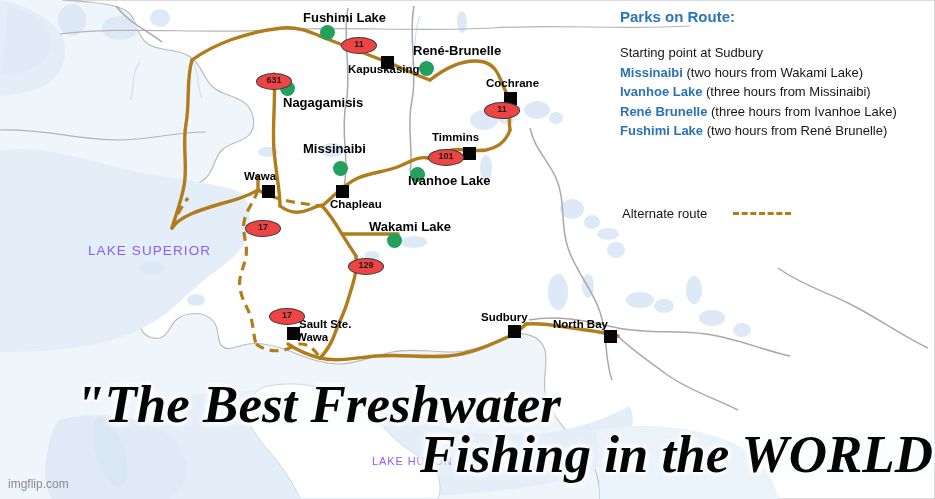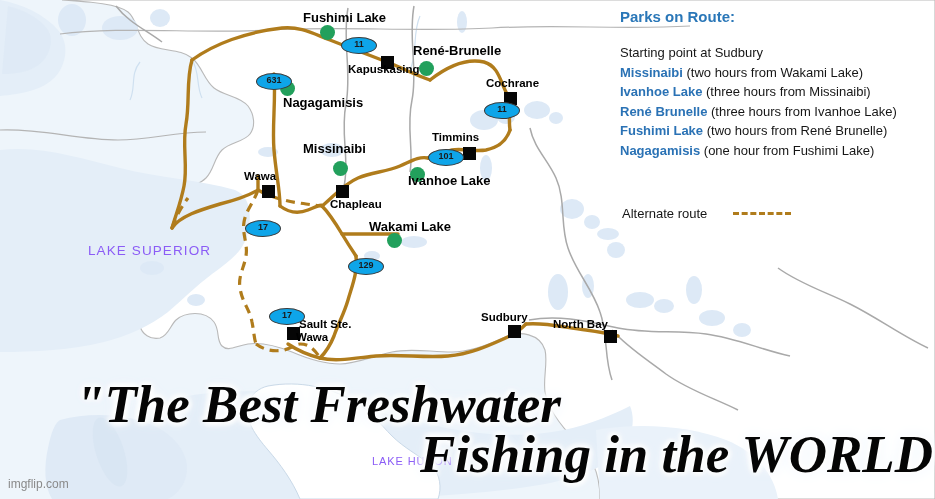--- a/index.html
+++ b/index.html
@@ -13,21 +13,21 @@
        font-family:"Liberation Sans",sans-serif;line-height:1.05;}
   .lbl.city{font-size:11.5px;}
   .lbl.park{font-size:13px;}
   .waterlbl{position:absolute;white-space:nowrap;color:#8b5cf6;
             font-family:Liberation Sans, sans-serif;font-size:13.5px;
             letter-spacing:1.1px;font-weight:400;}
   .waterlbl.small{font-size:11px;letter-spacing:.9px;margin-top:8px;}
 
   
   .shield{position:absolute;width:34px;height:15px;border-radius:50%;
-          background:#0ea5e9;border:1.3px solid #3b3b3b;
+          background:#ef4444;border:1.3px solid #3b3b3b;
           color:#1b1b1b;font-size:9px;font-weight:bold;text-align:center;
           line-height:13px;font-family:"Liberation Sans",sans-serif;}
 
   
   .citydot{position:absolute;width:13px;height:13px;background:#060606;}
   .parkdot{position:absolute;width:15px;height:15px;border-radius:50%;background:#22a05c;}
 
   
   #legend{position:absolute;left:620px;top:8px;width:312px;}
   #legend .title{color:#2a77b8;font-weight:bold;font-size:15px;
@@ -268,23 +268,20 @@
     </div>
     <div class="row">
       <span class="pk">Ivanhoe Lake</span><span> (three hours from Missinaibi)</span>
     </div>
     <div class="row">
       <span class="pk">René Brunelle</span><span> (three hours from Ivanhoe Lake)</span>
     </div>
     <div class="row">
       <span class="pk">Fushimi Lake</span><span> (two hours from René Brunelle)</span>
     </div>
-    <div class="row">
-      <span class="pk">Nagagamisis</span><span> (one hour from Fushimi Lake)</span>
-    </div>
   </div>
 
   <div id="altrow">
     <span class="txt">Alternate route</span>
     <span class="dashline"></span>
   </div>
 
   <div class="caption" id="cap1">"The Best Freshwater</div>
   <div class="caption" id="cap2">Fishing in the WORLD"</div>
 

